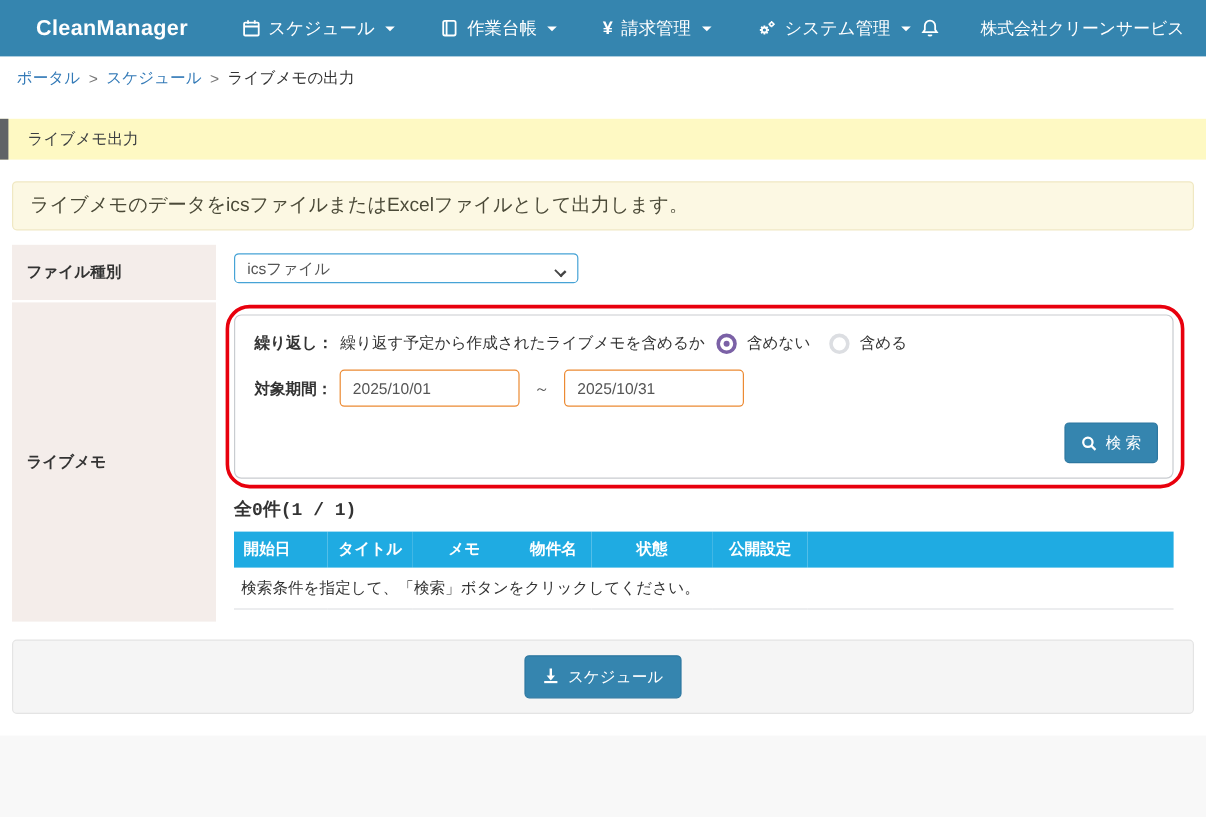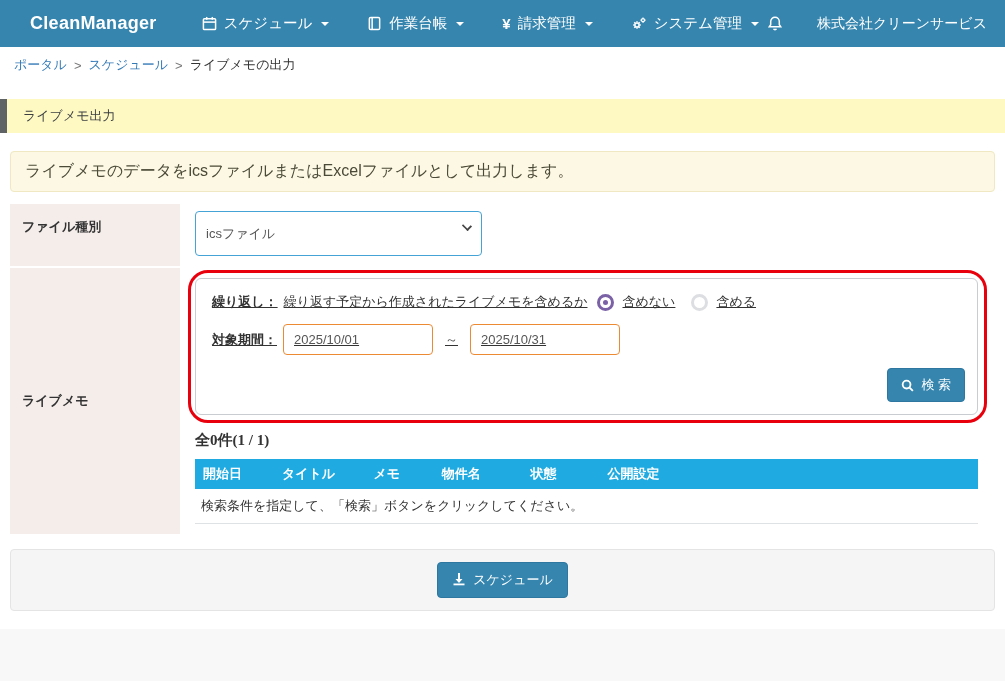--- a/index.html
+++ b/index.html
@@ -33,28 +33,28 @@
 
   
   .form-table { margin:12px 10px 0; display:flex; flex-direction:column; }
   .form-row { display:flex; }
   .form-row + .form-row { border-top:2px solid #fff; }
   .form-label { width:170px; min-width:170px; background:#f4edea; padding:14px 12px; font-weight:bold; color:#333; display:flex; }
   .form-label.v-center { align-items:center; }
   .form-content { flex:1; padding:7px 15px 10px; position:relative; }
 
   .select-wrap { position:relative; width:287px; }
-  select.file-type { width:100%; height:45px; border:1px solid #46a3d6; border-radius:4px; background:#fff; color:#555; font-size:13px; padding:0 26px 0 10px; appearance:none; -webkit-appearance:none; font-family:inherit; }
+  select.file-type { width:100%; height:25px; border:1px solid #46a3d6; border-radius:4px; background:#fff; color:#555; font-size:13px; padding:0 26px 0 10px; appearance:none; -webkit-appearance:none; font-family:inherit; }
   .select-chevron { position:absolute; right:11px; top:11px; width:8px; height:8px; border-right:2px solid #444; border-bottom:2px solid #444; transform:rotate(45deg) scale(1,.8); pointer-events:none; }
 
   
   .criteria-outer { position:relative; margin:3px 2px 0 0; }
   .annotation-ring { position:absolute; left:-7px; right:-9px; top:-8px; bottom:-8px; border:3px solid #e8000d; border-radius:20px; pointer-events:none; z-index:5; }
   .criteria-box { border:1px solid #c9ccd0; border-radius:6px; padding:14px 16px 46px; background:#fff; position:relative; }
-  .crit-row { display:flex; align-items:center; gap:6px; margin-bottom:13px; white-space:nowrap;text-decoration:underline; }
+  .crit-row { display:flex; align-items:center; gap:6px; margin-bottom:13px; white-space:nowrap; }
   .crit-row:last-child { margin-bottom:0; }
   .crit-label { font-weight:bold; color:#333; }
   .crit-desc { color:#333; margin-right:4px; }
 
   .radio { width:17px; height:17px; border-radius:50%; display:inline-block; vertical-align:middle; cursor:pointer; position:relative; }
   .radio.checked { border:3px solid #7b61a6; background:#fff; }
   .radio.checked::after { content:""; position:absolute; left:3px; top:3px; width:5px; height:5px; border-radius:50%; background:#7b61a6; }
   .radio.unchecked { border:3px solid #dcdee2; background:#fff; }
   .opt-label { margin:0 10px 0 2px; }
 
@@ -62,21 +62,21 @@
   .tilde { color:#555; margin:0 6px; }
 
   .checkbox { width:17px; height:17px; border-radius:3px; background:#e1e4e8; border:1px solid #d2d5da; display:inline-block; vertical-align:middle; cursor:pointer; }
 
   .btn { border:none; border-radius:4px; cursor:pointer; font-family:inherit; display:inline-flex; align-items:center; gap:7px;text-align:center; }
   .btn-search { position:absolute; right:12px; bottom:12px; background:#3585af; border:1px solid #2d77a0; color:#fff; font-size:13px; padding:7px 13px; }
   .btn-search svg { display:block; }
 
   
   .results { margin-top:16px; padding-right:2px; }
-  .count-text { font-weight:bold; font-size:15px; color:#333; margin:2px 0 9px; font-family:Liberation Serif, serif; }
+  .count-text { font-weight:bold; font-size:15px; color:#333; margin:2px 0 9px; font-family:Liberation Mono, monospace; }
   table.result-table { width:100%; border-collapse:collapse; }
   .result-table th { background:#1fabe2; color:#fff; font-size:13px; font-weight:bold; padding:6px 8px; text-align:center; }
   .result-table th.first { text-align:left; }
   .empty-row td { padding:8px 6px; color:#333; font-size:13px; border-bottom:1px solid #dfe2e5; }
 
   
   .footer-bar { margin:15px 10px 0; background:#f5f5f5; border:1px solid #e4e4e4; border-radius:4px; padding:12px 0; text-align:center; }
   .btn-export { background:#3585af; border:1px solid #2d77a0; color:#fff; font-size:13px; padding:8px 14px; }
 </style>
 </head>

